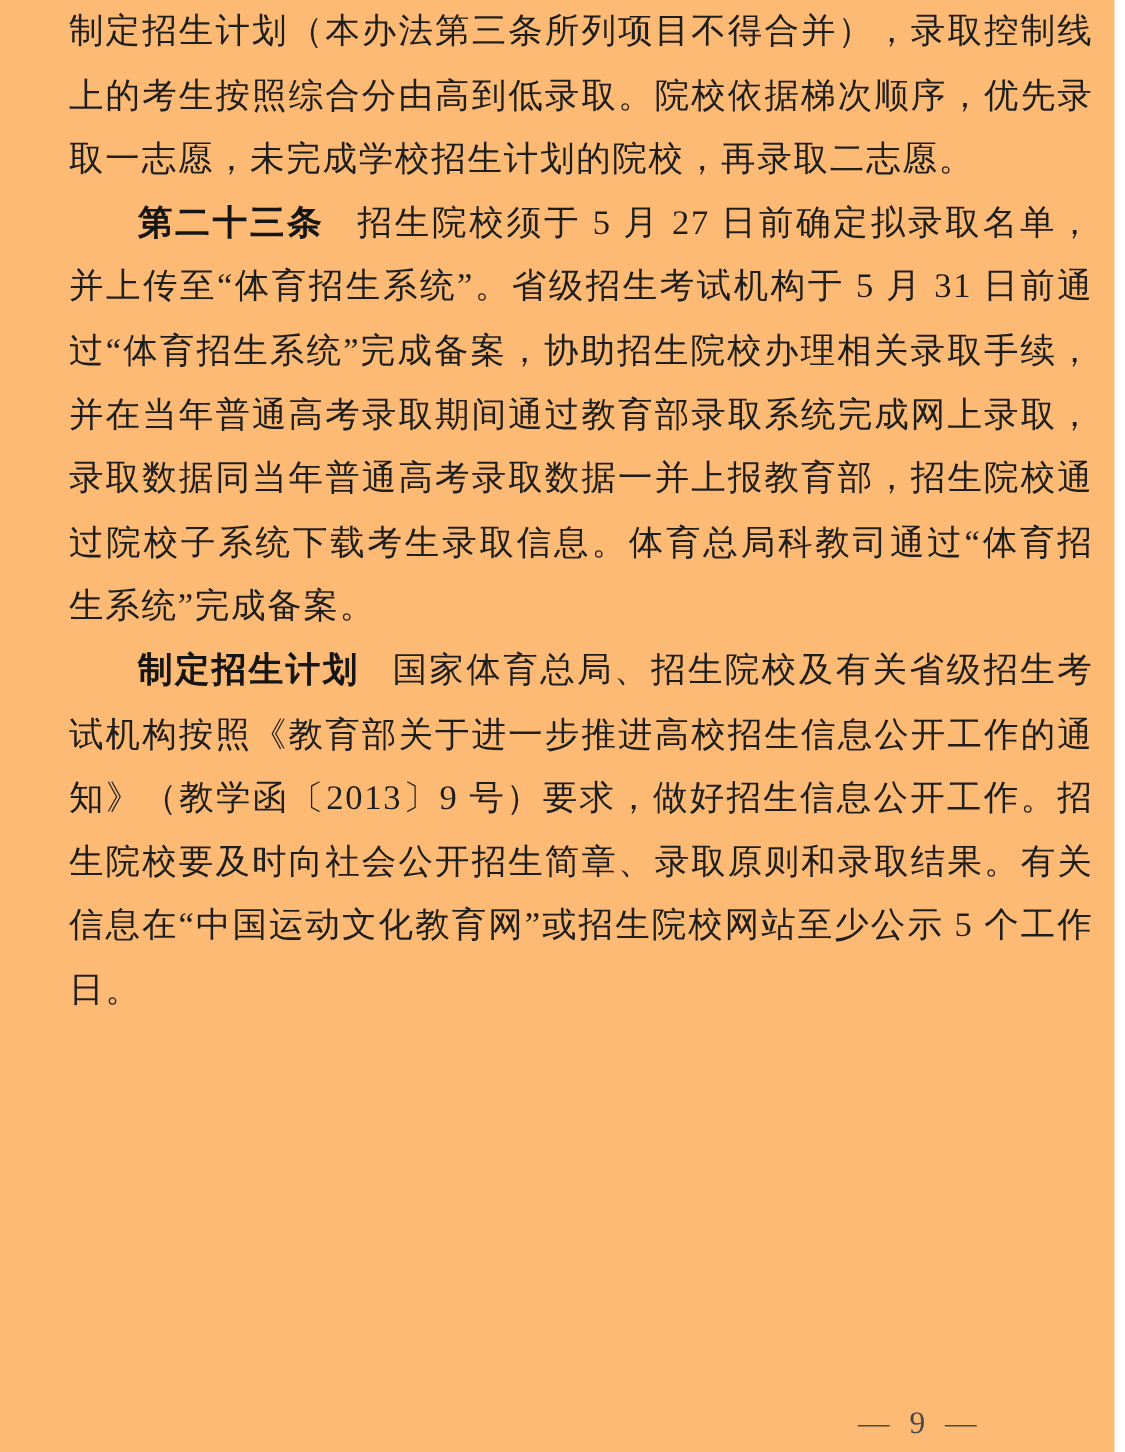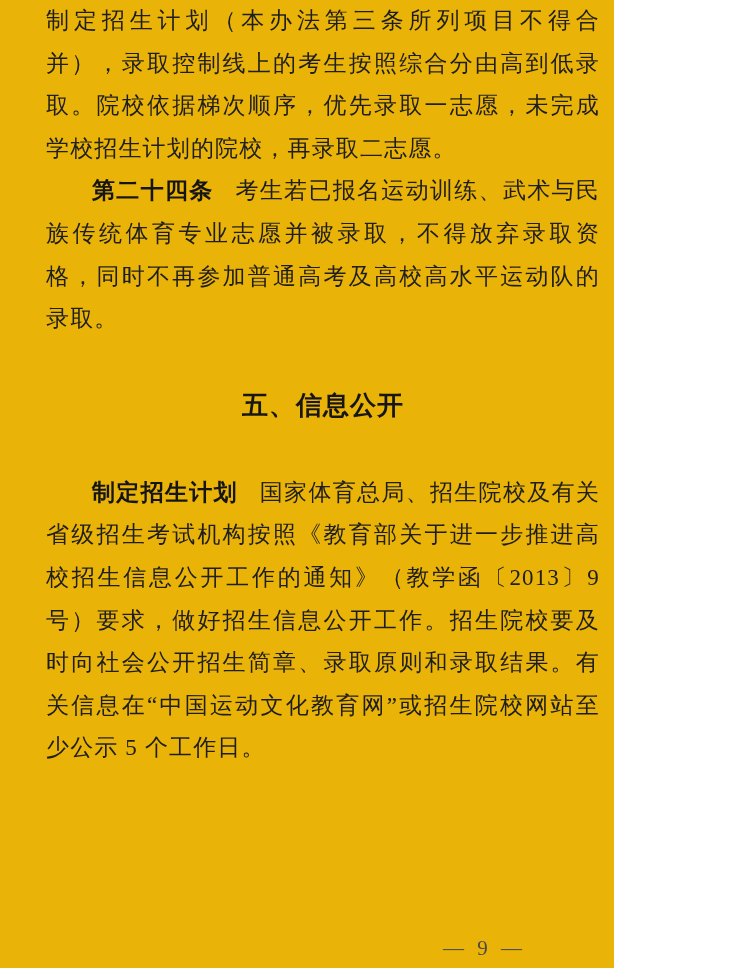--- a/index.html
+++ b/index.html
@@ -8,23 +8,23 @@
   }
   body {
     width: 750px;
     height: 968px;
     background: #ffffff;
     overflow: hidden;
     font-family: "Liberation Serif", "DejaVu Serif", serif;
   }
   .page {
     position: relative;
-    width: 614px;
+    width: 743px;
     height: 968px;
-    background: #eab308;
+    background: #fdba74;
   }
   .content {
     padding: 0 14px 0 46px;
   }
   .para {
     margin: 0;
     font-size: 23px;
     line-height: 42.6px;
     color: #1e1e1e;
     letter-spacing: 0.05em;
@@ -62,26 +62,25 @@
 </head>
 <body>
 
 <div class="page">
   <div class="content">
 
     <p class="para">
       <span>制定招生计划（本办法第三条所列项目不得合并），录取控制线上的考生按照综合分由高到低录取。院校依据梯次顺序，优先录取一志愿，未完成学校招生计划的院校，再录取二志愿。</span>
     </p>
 
-
     <p class="para indent">
-      <span class="article-label">第二十四条</span><span>考生若已报名运动训练、武术与民族传统体育专业志愿并被录取，不得放弃录取资格，同时不再参加普通高考及高校高水平运动队的录取。</span>
+      <span class="article-label">第二十三条</span><span>招生院校须于 5 月 27 日前确定拟录取名单，并上传至“体育招生系统”。省级招生考试机构于 5 月 31 日前通过“体育招生系统”完成备案，协助招生院校办理相关录取手续，并在当年普通高考录取期间通过教育部录取系统完成网上录取，录取数据同当年普通高考录取数据一并上报教育部，招生院校通过院校子系统下载考生录取信息。体育总局科教司通过“体育招生系统”完成备案。</span>
     </p>
 
-    <h2 class="section-heading">五、信息公开</h2>
+
 
     <p class="para indent">
       <span class="article-label">制定招生计划</span><span>国家体育总局、招生院校及有关省级招生考试机构按照《教育部关于进一步推进高校招生信息公开工作的通知》（教学函〔2013〕9 号）要求，做好招生信息公开工作。招生院校要及时向社会公开招生简章、录取原则和录取结果。有关信息在“中国运动文化教育网”或招生院校网站至少公示 5 个工作日。</span>
     </p>
 
   </div>
 
   <div class="page-number">— 9 —</div>
 </div>
 

